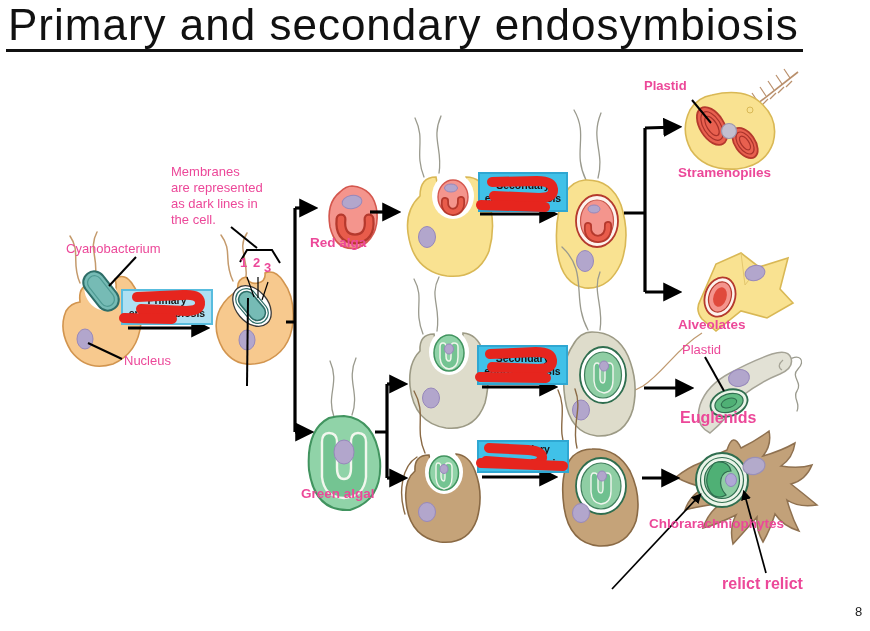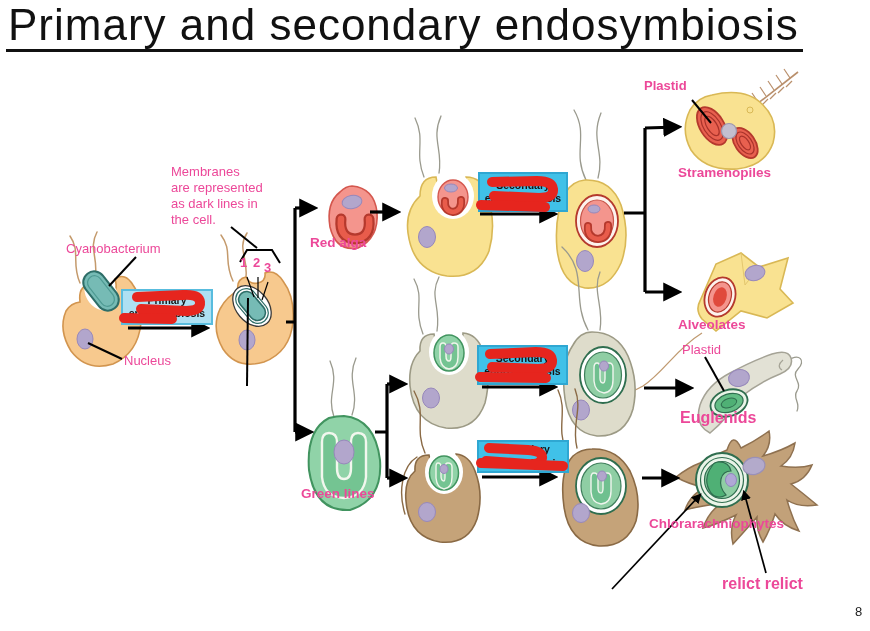--- a/index.html
+++ b/index.html
@@ -293,21 +293,21 @@
   <div class="lbl" style="left:66px;top:241px">Cyanobacterium</div>
   <div class="lbl" style="left:124px;top:353px">Nucleus</div>
   <div class="lbl" style="left:171px;top:164px">Membranes
 are represented
 as dark lines in
 the cell.</div>
   <span class="lbl b" style="left:240px;top:255px">1</span>
   <span class="lbl b" style="left:253px;top:255px">2</span>
   <span class="lbl b" style="left:264px;top:260px">3</span>
   <div class="lbl b" style="left:310px;top:235px;font-size:13.5px">Red alga</div>
-  <div class="lbl b" style="left:301px;top:486px;font-size:13.5px">Green lines</div>
+  <div class="lbl b" style="left:301px;top:486px;font-size:13.5px">Green algal</div>
   <div class="lbl b" style="left:644px;top:78px">Plastid</div>
   <div class="lbl b" style="left:678px;top:165px;font-size:13.5px">Stramenopiles</div>
   <div class="lbl b" style="left:678px;top:317px;font-size:13.5px">Alveolates</div>
   <div class="lbl" style="left:682px;top:342px">Plastid</div>
   <div class="lbl b" style="left:680px;top:408px;font-size:16px">Euglenids</div>
   <div class="lbl b" style="left:649px;top:516px;font-size:13.5px">Chlorarachniophytes</div>
   <div class="lbl b" style="left:722px;top:574px;font-size:16px">relict relict</div>
   <div class="pagenum" style="left:855px;top:604px">8</div>
 
 </div>

